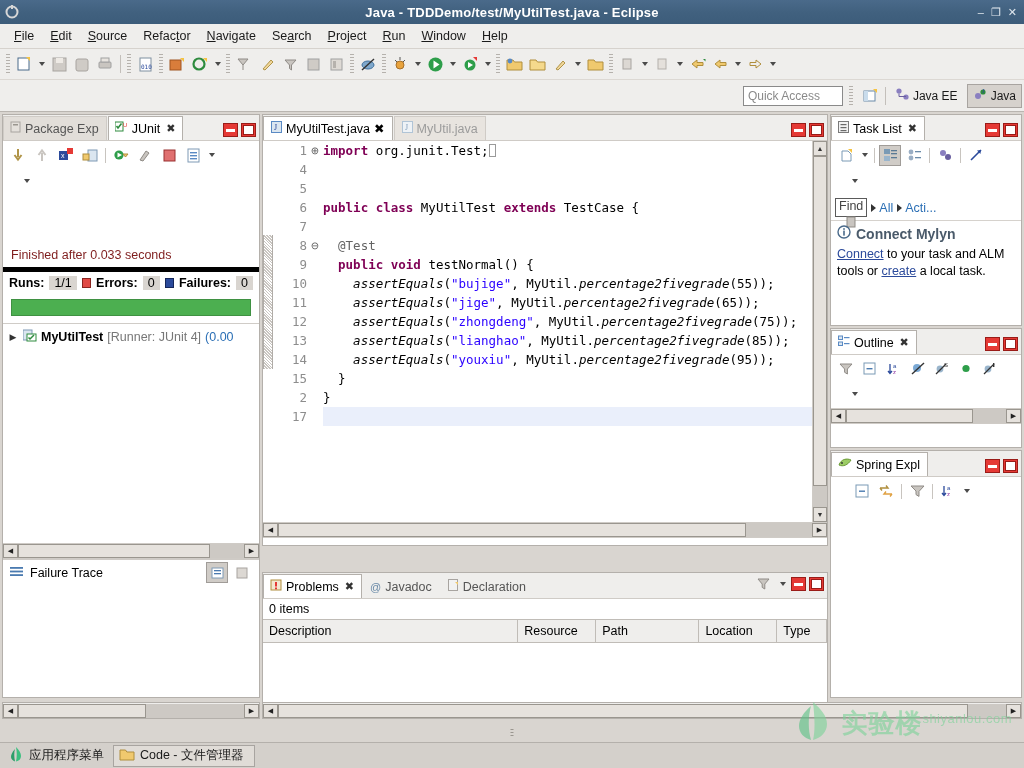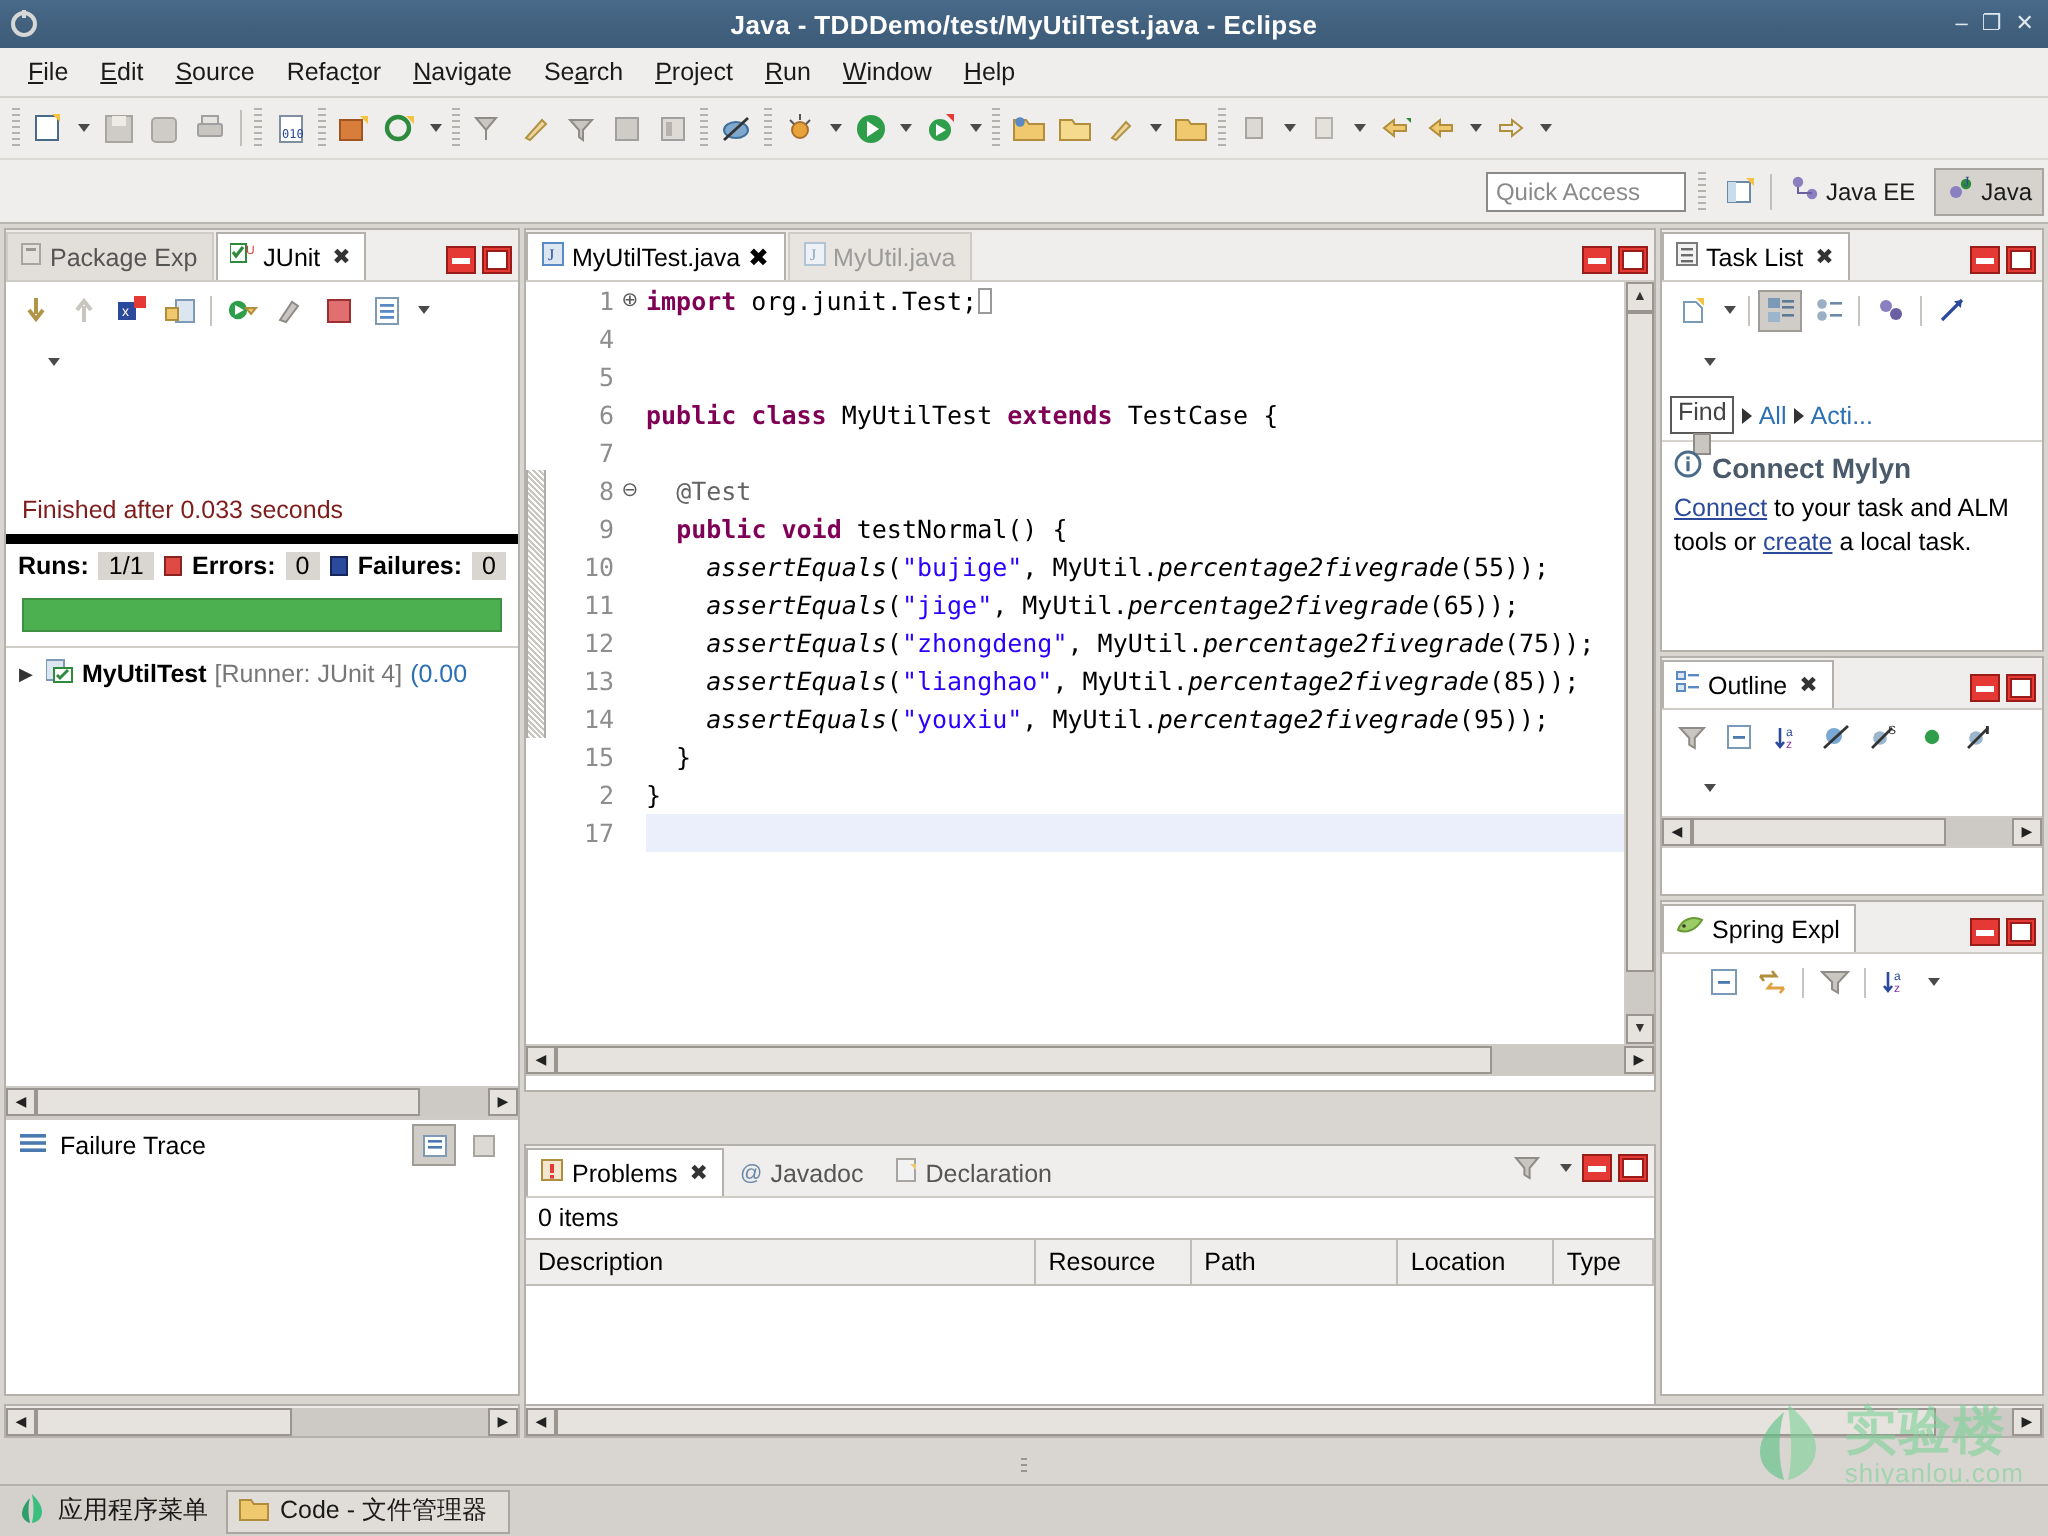--- a/index.html
+++ b/index.html
@@ -373,21 +373,21 @@
     background: #e0dcd7; border: 1px solid #a8a4a0;
     font-size: 12.5px; color: #1a1a1a;
   }
 
   
   .watermark {
     position: absolute; right: 12px; bottom: 22px;
     display: flex; align-items: center; gap: 6px;
     opacity: 0.62; pointer-events: none;
   }
-  .wm-text { display: flex; flex-direction: column; line-height: 1; }
+  .wm-text { display: flex; flex-direction: row; line-height: 1; }
   .wm-cn {
     font-size: 26px; font-weight: bold; color: #7ed39a;
     letter-spacing: 1px;
   }
   .wm-en {
     font-size: 13px; color: #7ed39a; letter-spacing: 0.5px; margin-top: 2px;
   }
 
   .folder-ic { font-size: 12px; }
 </style>

